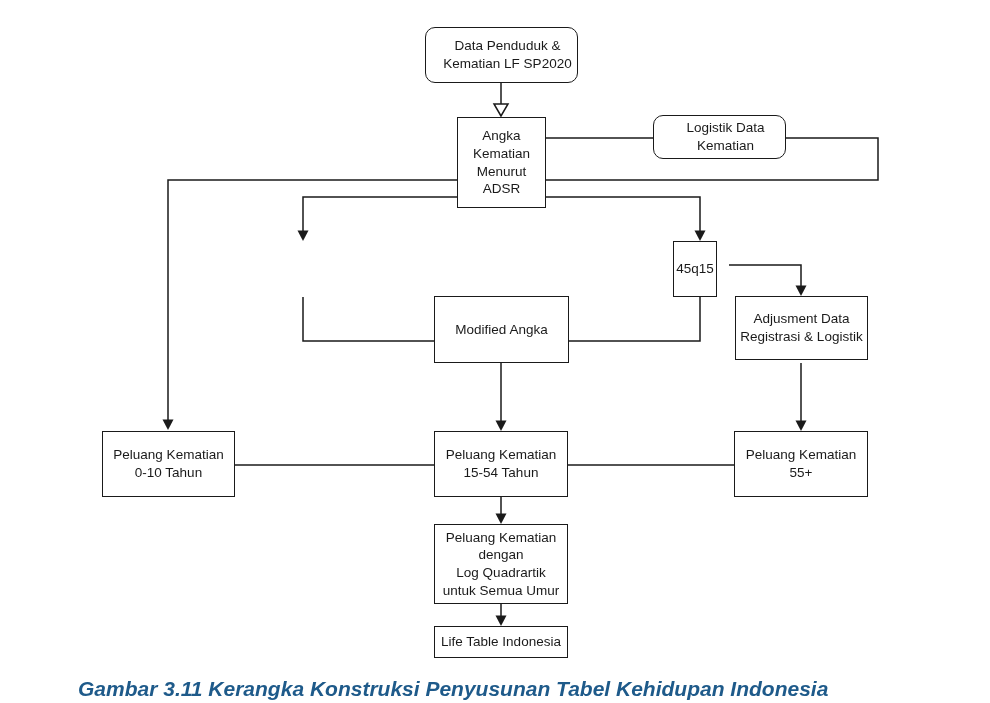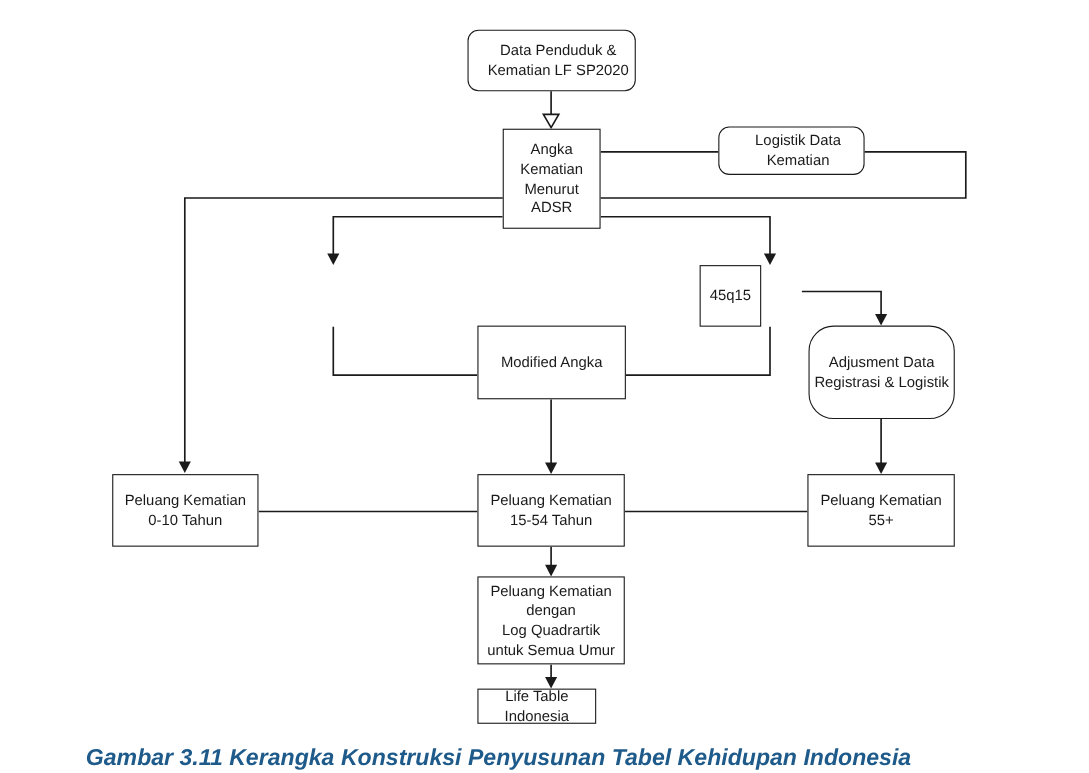--- a/index.html
+++ b/index.html
@@ -43,28 +43,28 @@
     font-size: 13.5px;
     line-height: 1.3;
     color: var(--text-color, #1a1a1a);
     padding: 2px 4px;
   }
   
   #n-data-penduduk { left: 425px; top: 27px;  width: 153px; height: 56px; }
   #n-adsr          { left: 457px; top: 117px; width: 89px;  height: 91px; }
   #n-evaluasi      { left: 653px; top: 115px; width: 133px; height: 44px; }
   #n-5q0           { left: 280px; top: 241px; width: 56px;  height: 56px; }
-  #n-45q15         { left: 636px; top: 241px; width: 56px;  height: 56px; justify-content: center; }
+  #n-45q15         { left: 673px; top: 241px; width: 44px;  height: 56px; justify-content: center; }
   #n-modified-logit{ left: 434px; top: 296px; width: 135px; height: 67px; }
-  #n-adjusment     { left: 735px; top: 296px; width: 133px; height: 85px; border-radius: 23px; }
+  #n-adjusment     { left: 735px; top: 296px; width: 133px; height: 64px; }
   #n-peluang-0-10  { left: 102px; top: 431px; width: 133px; height: 66px; }
   #n-peluang-15-54 { left: 434px; top: 431px; width: 134px; height: 66px; }
   #n-peluang-55    { left: 734px; top: 431px; width: 134px; height: 66px; }
   #n-log-quad      { left: 434px; top: 524px; width: 134px; height: 80px; }
-  #n-life-table    { left: 434px; top: 626px; width: 108px; height: 32px; }
+  #n-life-table    { left: 434px; top: 626px; width: 134px; height: 32px; }
 
   #caption {
     position: absolute;
     left: 78px;
     top: 677px;
     z-index: 2;
     font-size: 21px;
     font-weight: bold;
     color: var(--caption-color, #1e5a8a);
     white-space: nowrap;

